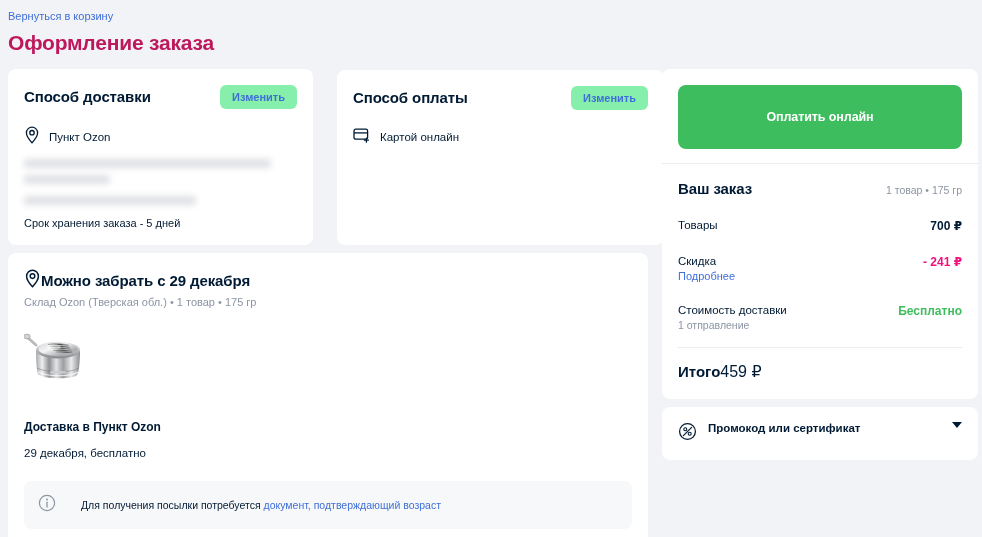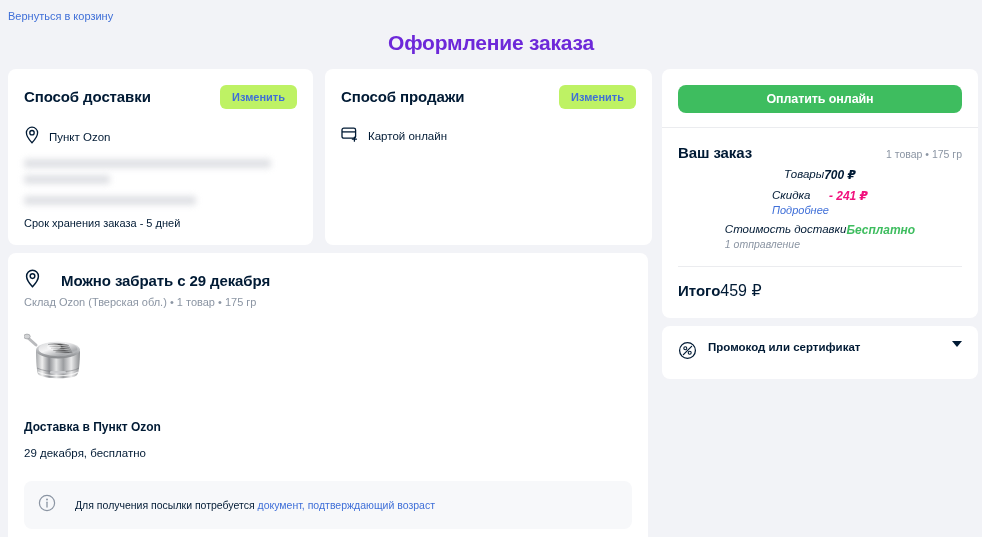--- a/index.html
+++ b/index.html
@@ -21,58 +21,57 @@
     color: #3f6fd8;
     text-decoration: none;
     display: inline-block;
     line-height: 14px;
   }
   .page-title {
     font-size: 21px;
     font-weight: bold;
     letter-spacing: -0.2px;
     margin-top: 7px;
-    color: #6d28d9;
-    text-align: center;
+    color: #be185d;
   }
 
   
   .layout {
     display: flex;
     align-items: flex-start;
     padding: 0 8px;
     margin-top: 14px;
     gap: 14px;
   }
   .col-left { width: 640px; flex: 0 0 640px; }
   .col-right { width: 316px; flex: 0 0 316px; }
 
   .card {
     background: #ffffff;
     border-radius: 8px;
   }
 
   
-  .top-row { display: flex; gap: 12px; }
+  .top-row { display: flex; gap: 24px; align-items: center; }
   .card-delivery { width: 305px; flex: 0 0 305px; min-height: 175px; padding: 16px; }
   .card-payment  { width: 327px; flex: 0 0 327px; min-height: 175px; padding: 16px; }
 
   .card-head {
     display: flex;
     align-items: flex-start;
     justify-content: space-between;
   }
   .card-title {
     font-size: 15px;
     font-weight: bold;
     letter-spacing: -0.1px;
     padding-top: 3px;
   }
   .btn-change {
-    background: #bef264;
+    background: #86efac;
     border: none;
     border-radius: 6px;
     color: #3f6fd8;
     font-size: 11px;
     font-weight: bold;
     font-family: inherit;
     padding: 6px 12px;
     cursor: pointer;
     line-height: 12px;
   }
@@ -108,21 +107,21 @@
 
   
   .card-shipment {
     margin-top: 8px;
     padding: 16px 16px 20px 16px;
     min-height: 290px;
   }
   .ship-title-row {
     display: flex;
     align-items: center;
-    gap: 20px;
+    gap: 0;
   }
   .ship-title {
     font-size: 15px;
     font-weight: bold;
     letter-spacing: -0.1px;
   }
   .ship-sub {
     font-size: 11px;
     color: #8b95a3;
     margin-top: 4px;
@@ -147,42 +146,42 @@
     margin-top: 13px;
   }
 
   .notice {
     margin-top: 22px;
     background: #f7f8fa;
     border-radius: 8px;
     padding: 13px 14px;
     display: flex;
     align-items: center;
-    gap: 19px;
+    gap: 25px;
   }
   .notice-text {
     font-size: 10.5px;
     color: #001a34;
   }
   .notice-text a { color: #3f6fd8; text-decoration: none; }
 
   
   .card-summary { padding: 0; overflow: hidden; }
   .pay-section { padding: 16px 16px 14px 16px; }
   .btn-pay {
     display: block;
     width: 100%;
     background: #3ebd5f;
     color: #ffffff;
     border: none;
     border-radius: 8px;
     font-size: 12.5px;
     font-weight: bold;
     font-family: inherit;
-    padding: 7px 0;
+    padding: 25px 0;
     cursor: pointer;
     letter-spacing: -0.1px;
   }
   .terms {
     font-size: 10px;
     line-height: 14px;
     color: #8b95a3;
     margin-top: 11px;
   }
   .terms a { color: #3f6fd8; text-decoration: none; }
@@ -193,24 +192,23 @@
   .order-head {
     display: flex;
     align-items: baseline;
     justify-content: space-between;
   }
   .order-title { font-size: 15px; font-weight: bold; letter-spacing: -0.1px; }
   .order-meta { font-size: 10.5px; color: #8b95a3; }
 
   .sum-row {
     display: flex;
-    justify-content: center;
+    justify-content: space-between;
     align-items: flex-start;
-    margin-top: 7px;
-    font-style: italic;
+    margin-top: 22px;
   }
   .sum-label { font-size: 11.5px; color: #001a34; }
   .sum-sub { font-size: 10.5px; color: #8b95a3; margin-top: 3px; }
   .sum-link { font-size: 11px; color: #3f6fd8; text-decoration: none; display: block; margin-top: 3px; }
   .sum-value { font-size: 12px; font-weight: bold; white-space: nowrap; }
   .v-discount { color: #f1117e; }
   .v-free { color: #3ebd5f; }
 
   .divider-thin { height: 1px; background: #ebecef; margin-top: 16px; }
 
@@ -273,21 +271,21 @@
           <div class="redacted-bar rb1"></div>
           <div class="redacted-bar rb2"></div>
           <div class="redacted-bar rb3"></div>
         </div>
 
         <div class="storage-note">Срок хранения заказа - 5 дней</div>
       </div>
 
       <div class="card card-payment">
         <div class="card-head">
-          <div class="card-title">Способ продажи</div>
+          <div class="card-title">Способ оплаты</div>
           <button class="btn-change">Изменить</button>
         </div>
 
         <div class="row-icon-text">
           <span class="icon-svg">
             <svg width="18" height="16" viewBox="0 0 18 16" fill="none">
               <rect x="1" y="2.2" width="13.6" height="10" rx="1.8" stroke="#001a34" stroke-width="1.3" fill="none"></rect>
               <path d="M1 5.9h13.6" stroke="#001a34" stroke-width="1.3"></path>
               <path d="M13.4 11.2v4M11.4 13.2h4" stroke="#001a34" stroke-width="1.3" stroke-linecap="round"></path>
             </svg>

